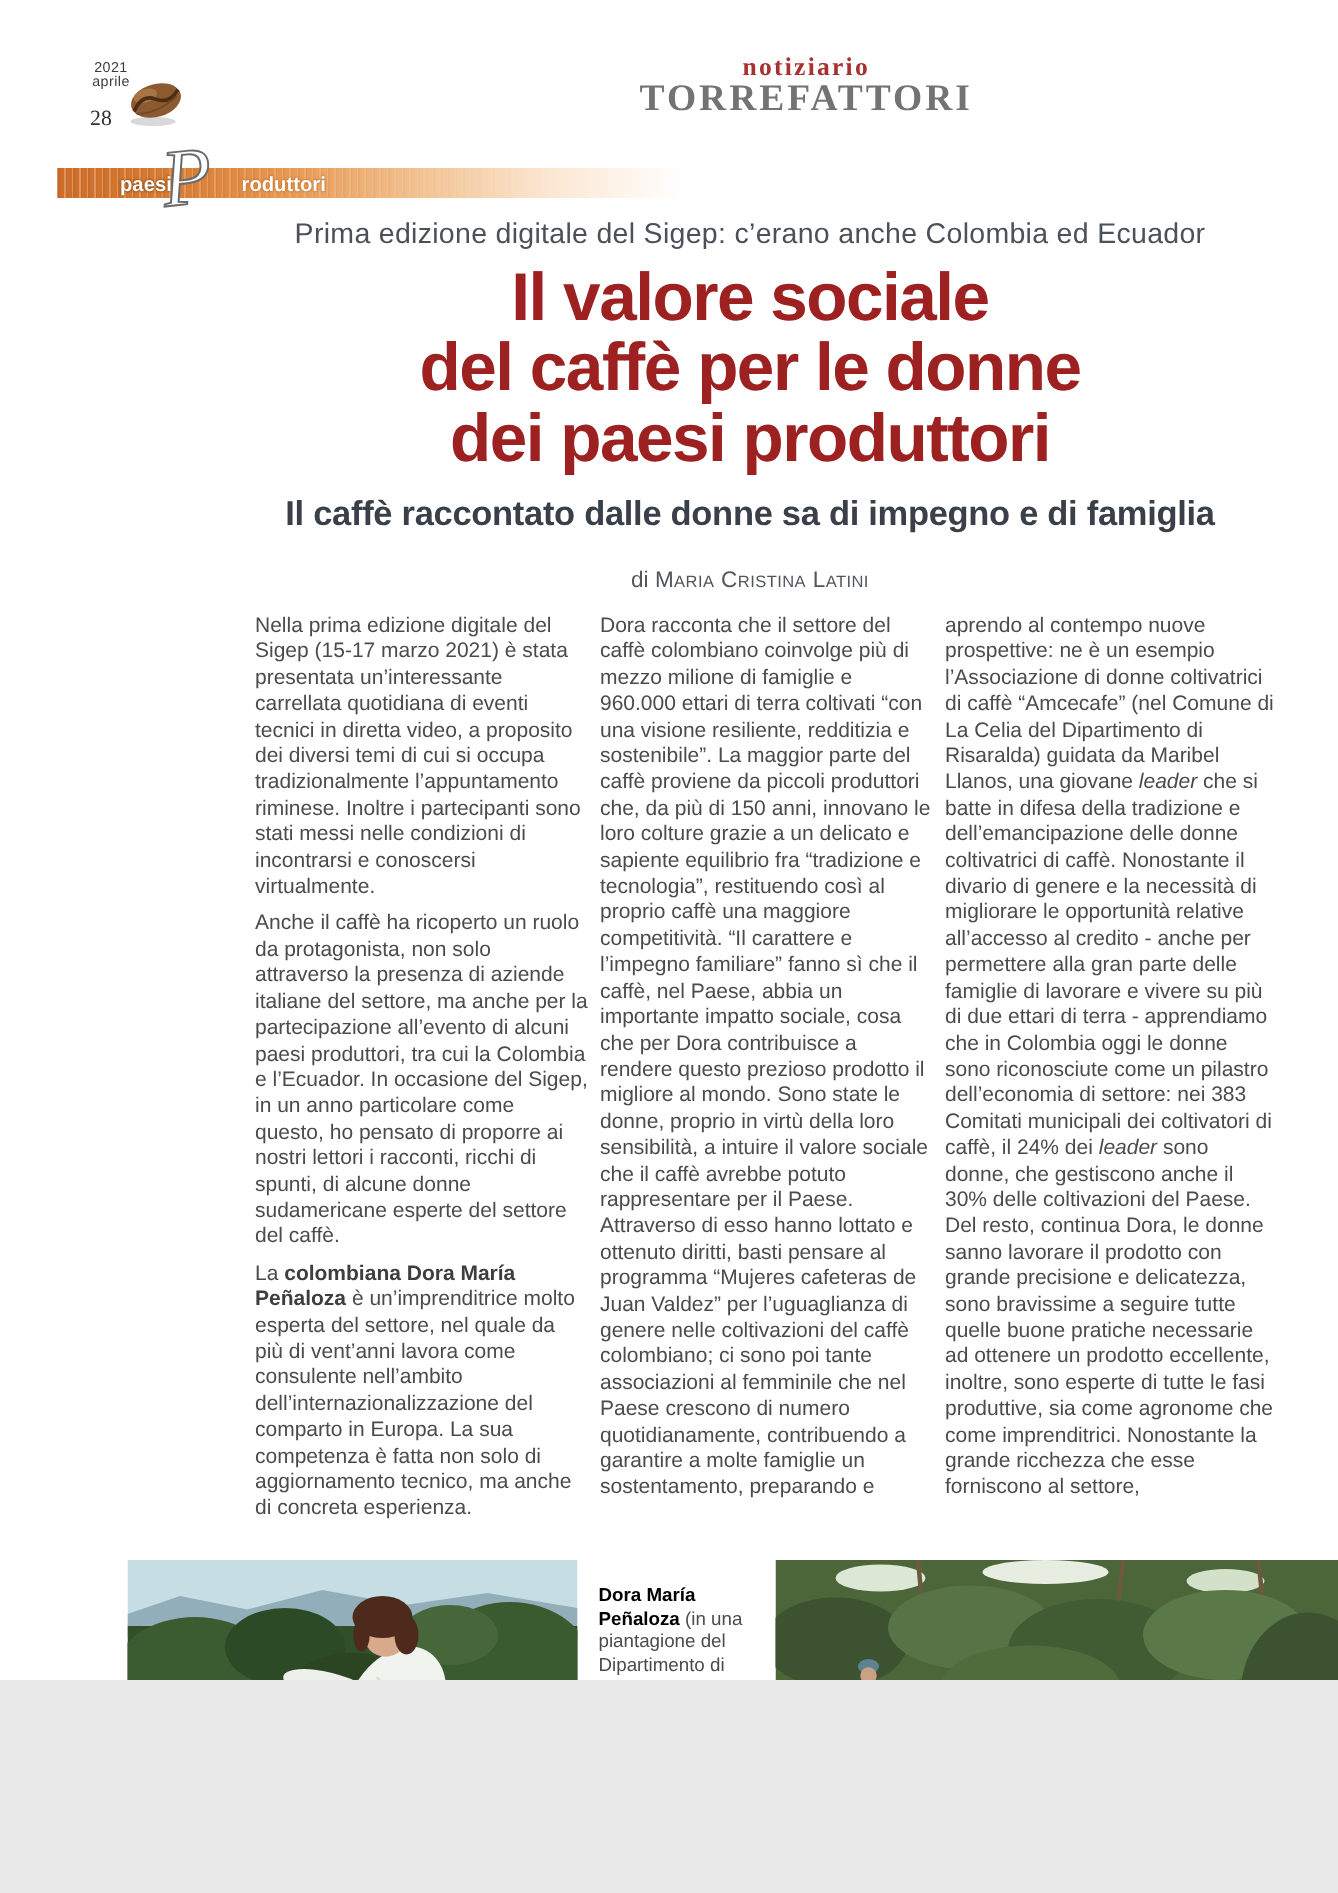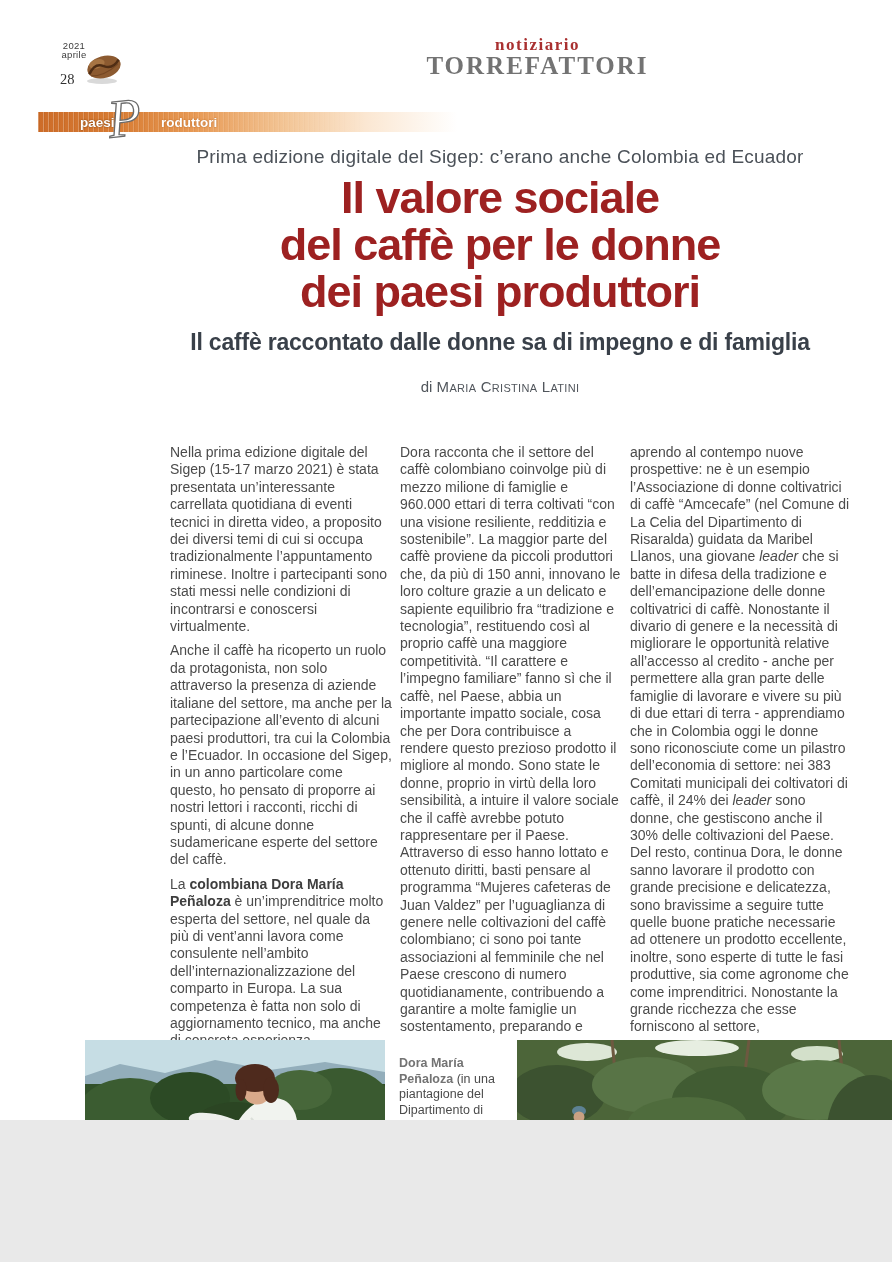--- a/index.html
+++ b/index.html
@@ -33,32 +33,32 @@
     -webkit-text-stroke:1.3px #6a6a6a;transform:rotate(-6deg);}
   
   .head-block{position:absolute;left:104px;top:146px;width:792px;text-align:center;}
   .kicker{font-size:19px;color:#4b5158;letter-spacing:.2px;}
   .title{margin-top:6px;font-size:45px;line-height:47px;font-weight:bold;
     letter-spacing:-1px;color:#9d2121;}
   .subtitle{margin-top:14px;font-size:23px;font-weight:bold;color:#394049;letter-spacing:-.2px;}
   .byline{margin-top:22px;font-size:15px;color:#51565c;}
   .byline-name{font-variant:small-caps;letter-spacing:.3px;}
   
-  .columns{position:absolute;left:170px;top:408px;width:682px;display:flex;gap:8px;margin-top:36px;}
+  .columns{position:absolute;left:170px;top:408px;width:682px;display:flex;gap:8px;}
   .col{width:222px;font-size:14px;line-height:17.4px;color:#4b4b4b;}
   .col p{margin:0 0 7px 0;}
   .col .bold{font-weight:bold;color:#3e3e3e;}
   .col .italic{font-style:italic;}
   
   .photo1{position:absolute;left:85px;top:1040px;width:300px;height:183px;}
   .photo2{position:absolute;left:517px;top:1040px;width:375px;height:222px;}
   .photo1 svg,.photo2 svg{display:block;width:100%;height:100%;}
   .caption1{position:absolute;left:399px;top:1056px;width:112px;
     font-size:12.5px;line-height:15.5px;color:#4b4b4b;}
-  .caption1 .cap-bold{font-weight:bold;color:#737373;}
+  .caption1 .cap-bold{font-weight:bold;color:#000000;}
   .caption2{position:absolute;left:392px;top:1139px;width:124px;text-align:right;
     font-size:12.5px;line-height:15.5px;color:#4b4b4b;}
 </style>
 </head>
 <body>
 
 <div class="page">
 
   <div class="issue-block">
     <div>2021</div>

